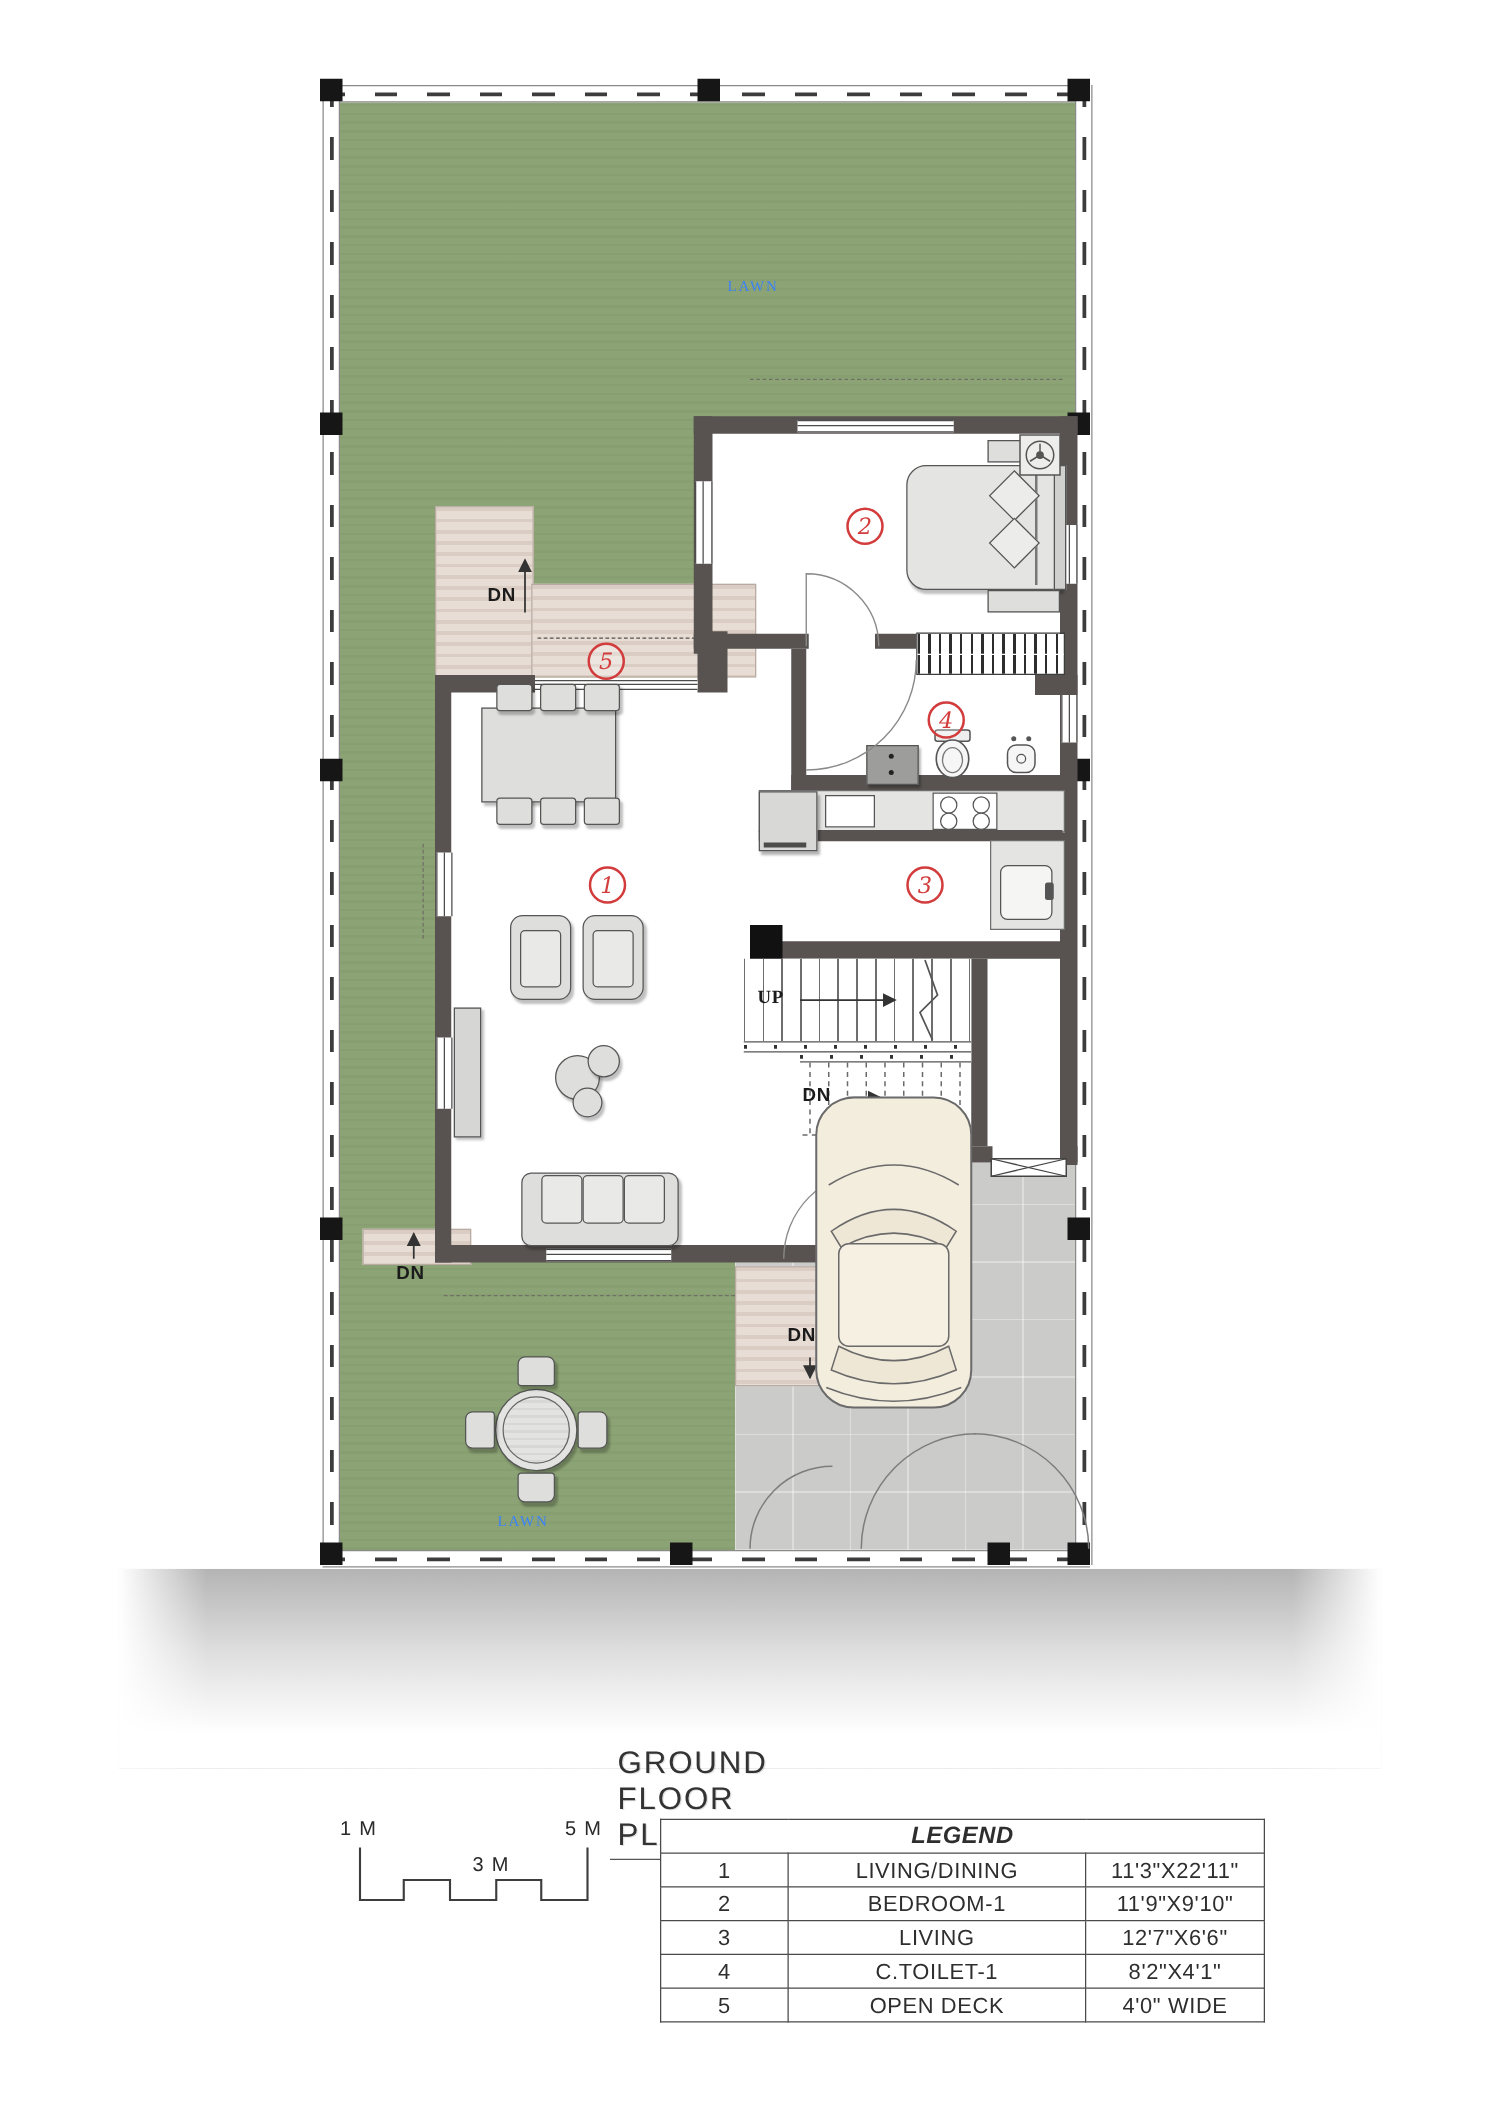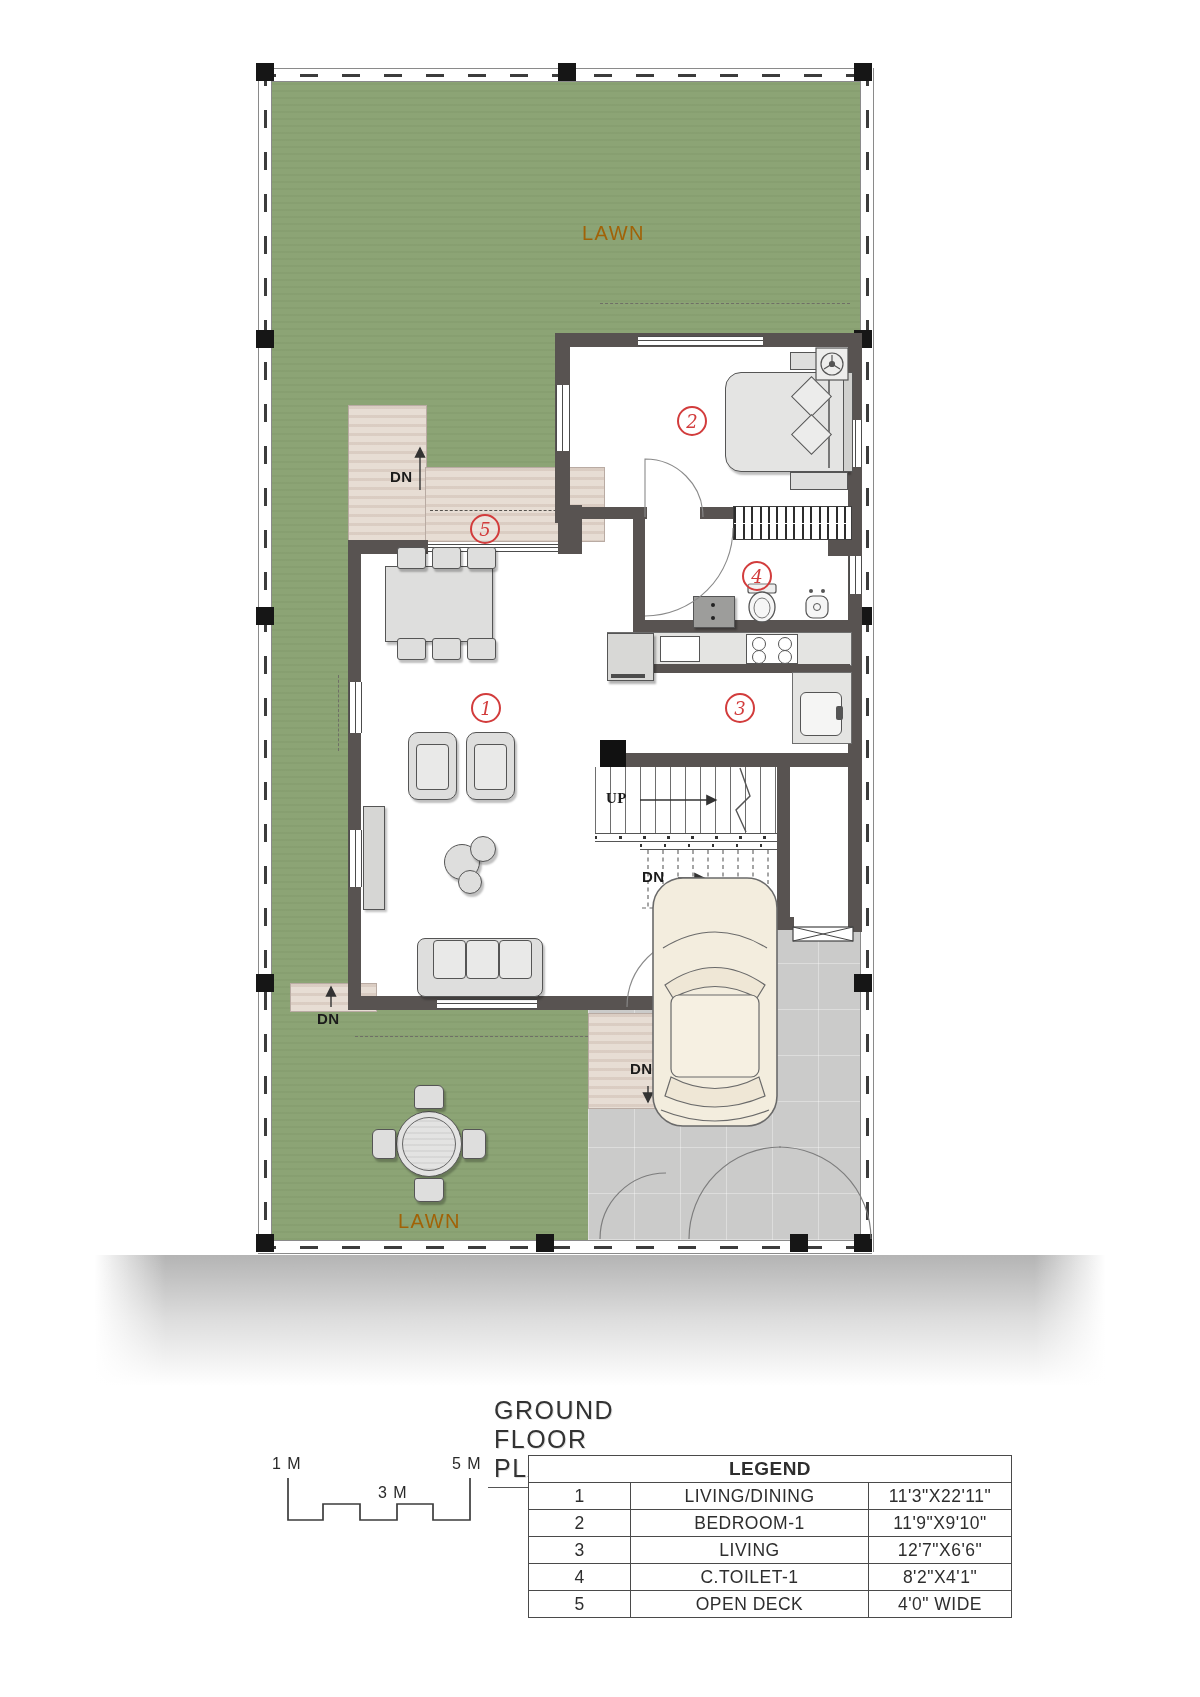--- a/index.html
+++ b/index.html
@@ -31,21 +31,21 @@
         background-position:center;background-repeat:no-repeat;}
   .dash-h{position:absolute;border-top:1.6px dashed #6f6f66;height:0;}
   .dash-v{position:absolute;border-left:1.6px dashed #6f6f66;width:0;}
   .furn{position:absolute;background:var(--furn);border:1.4px solid var(--line);
         box-shadow:2px 3px 2px rgba(0,0,0,.25);}
   .furn-flat{position:absolute;background:var(--furn);border:1.2px solid var(--line);}
   .circle{border-radius:50%;}
   .marker{position:absolute;width:26px;height:26px;border:2px solid var(--marker);border-radius:50%;
         color:var(--marker);font:italic 18px "DejaVu Serif",serif;display:flex;
         align-items:center;justify-content:center;background:rgba(255,255,255,.25);}
-  .lbl{position:absolute;font-size:20px;letter-spacing:1.5px;color:#a16207;white-space:nowrap;}
+  .lbl{position:absolute;font-size:12px;letter-spacing:1.5px;color:#3b82f6;white-space:nowrap;font-family:Liberation Serif, serif;}
   .lbl-sm{position:absolute;font-size:15px;letter-spacing:.5px;color:#1b1b1b;white-space:nowrap;font-weight:bold;}
   .stairs-up{position:absolute;background:#fff;
         background-image:repeating-linear-gradient(90deg,#6e6e6e 0 1.3px,transparent 1.3px 15px);}
   .tickstrip{position:absolute;background:#fff;border-top:1.2px solid #555;border-bottom:1.2px solid #555;
         background-image:repeating-linear-gradient(90deg,#333 0 2.5px,transparent 2.5px 24px);
         background-size:100% 3px;background-position:center;background-repeat:no-repeat;}
   .wardrobe{position:absolute;background:
         repeating-linear-gradient(90deg,#2c2c2c 0 2px,rgba(0,0,0,0) 2px 8.5px),#fff;
         border:1.4px solid #3c3c3c;
         background-clip:padding-box;}
@@ -329,21 +329,21 @@
   <div class="scale-lbl" style="left:378px;top:1484px;">3 M</div>
   <div class="scale-lbl" style="left:452px;top:1455px;">5 M</div>
 
   <table class="legend" style="left:528px;top:1455px;width:483px;" cellspacing="0">
     <colgroup>
         <col style="width:102px">
         <col style="width:238px">
         <col style="width:143px">
       </colgroup>
     <tbody>
-        <tr style="height:27px;">
+        <tr style="height:27px;font-style:italic;">
           <th colspan="3">LEGEND</th>
         </tr>
     <tr style="height:27px;">
       <td>1</td>
       <td>LIVING/DINING</td>
       <td>11'3"X22'11"</td>
     </tr>
     <tr style="height:27px;">
       <td>2</td>
       <td>BEDROOM-1</td>

